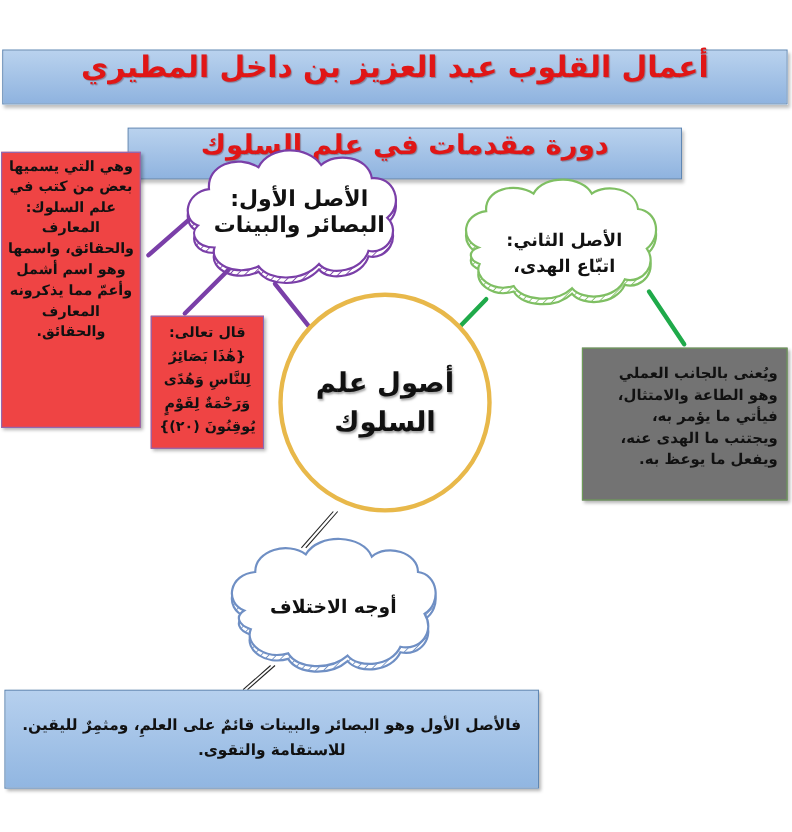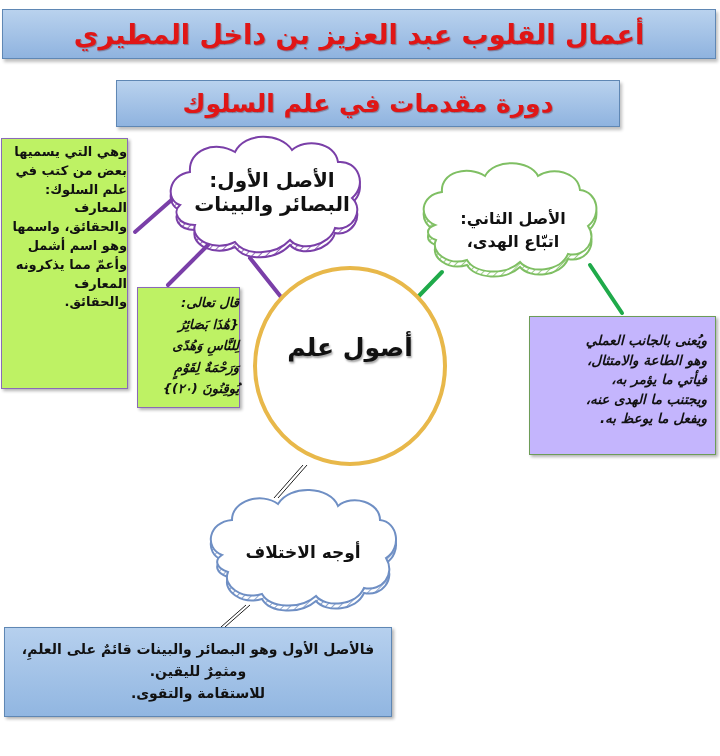--- a/index.html
+++ b/index.html
@@ -1,25 +1,25 @@
 <!DOCTYPE html>
 <html><head>
 <meta charset="utf-8">
 <style>
   html, body { margin:0; padding:0; }
   body { width:720px; height:756px; background:#ffffff; position:relative; overflow:hidden;
          font-family:"DejaVu Sans", sans-serif; }
   .abs { position:absolute; }
   .banner { background:linear-gradient(#b9d2ee, #8fb3df); border:1px solid #5f87b4;
-            box-shadow:2px 3px 3px rgba(0,0,0,0.25); display:flex; align-items:center; justify-content:center;
-            color:#e01616; font-weight:bold; text-shadow:1px 1px 1px rgba(80,0,0,0.35); direction:rtl; }
-  .purple-box { background:#bef264; border:1px solid #8a6ab8; box-shadow:2px 2px 3px rgba(0,0,0,0.3);
-                direction:rtl; font-weight:bold; color:#111; font-size:13px; line-height:18.8px; }
-  .green-box { background:#c4b5fd; border:1px solid #6d9c58; box-shadow:2px 2px 3px rgba(0,0,0,0.3);
-               direction:rtl; text-align:justify; text-align-last:right; font-weight:bold; color:#111; font-size:13.5px; line-height:19.5px;font-style:italic; }
+            box-shadow:2px 3px 3px rgba(0,0,0,0.25); display:flex; align-items:flex-start; justify-content:center;
+            color:#e01616; font-weight:bold; text-shadow:1px 1px 1px rgba(80,0,0,0.35); direction:rtl;margin-top:36px; }
+  .purple-box { background:#ef4444; border:1px solid #8a6ab8; box-shadow:2px 2px 3px rgba(0,0,0,0.3);
+                direction:rtl; text-align:center; font-weight:bold; color:#111; font-size:13px; line-height:18.8px; }
+  .green-box { background:#737373; border:1px solid #6d9c58; box-shadow:2px 2px 3px rgba(0,0,0,0.3);
+               direction:rtl; text-align:justify; text-align-last:right; font-weight:bold; color:#111; font-size:13.5px; line-height:19.5px; }
   .blue-box { background:linear-gradient(#b6d0ee, #91b6e1); border:1px solid #5f87b4; box-shadow:2px 2px 3px rgba(0,0,0,0.3);
               direction:rtl; text-align:center; font-weight:bold; color:#111; font-size:14px; line-height:22px; }
   .cloud-text { direction:rtl; text-align:center; font-weight:bold; color:#111; }
   svg { position:absolute; left:0; top:0; }
 </style>
 </head>
 <body>
 
 <div class="abs banner" style="left:2px; top:9px; width:712px; height:48px; font-size:27px;">
   <span>أعمال القلوب عبد العزيز بن داخل المطيري</span>
@@ -84,46 +84,47 @@
 <div class="abs cloud-text" style="left:438px; top:207px; width:150px; font-size:16px; line-height:23px;">
   <div>الأصل الثاني:</div>
   <div>اتبّاع الهدى،</div>
 </div>
 <div class="abs cloud-text" style="left:218px; top:540px; width:170px; font-size:17px; line-height:24px;">
   <div>أوجه الاختلاف</div>
 </div>
 
 <div class="abs cloud-text" style="left:270px; top:330px; width:160px; font-size:25px; line-height:36px; text-shadow:1px 2px 2px rgba(0,0,0,0.35);">
   <div>أصول علم</div>
+  <div>السلوك</div>
 </div>
 
 <div class="abs purple-box" style="left:1px; top:138px; width:127px; height:251px; padding-top:4px; box-sizing:border-box;">
   <div>وهي التي يسميها</div>
   <div>بعض من كتب في</div>
   <div>علم السلوك:</div>
   <div>المعارف</div>
   <div>والحقائق، واسمها</div>
   <div>وهو اسم أشمل</div>
   <div>وأعمّ مما يذكرونه</div>
   <div>المعارف</div>
   <div>والحقائق.</div>
 </div>
 
-<div class="abs purple-box" style="left:137px; top:287px; width:103px; height:121px; padding-top:4px; box-sizing:border-box; font-size:13px; line-height:21.5px;font-style:italic;">
+<div class="abs purple-box" style="left:137px; top:287px; width:103px; height:121px; padding-top:4px; box-sizing:border-box; font-size:13px; line-height:21.5px;">
   <div>قال تعالى:</div>
   <div>{هَٰذَا بَصَائِرُ</div>
   <div>لِلنَّاسِ وَهُدًى</div>
   <div>وَرَحْمَةٌ لِقَوْمٍ</div>
   <div>يُوقِنُونَ (٢٠)}</div>
 </div>
 
 <div class="abs green-box" style="left:529px; top:316px; width:187px; height:139px; padding:14px 8px 0 8px; box-sizing:border-box;">
   <div>ويُعنى بالجانب العملي</div>
   <div>وهو الطاعة والامتثال،</div>
   <div>فيأتي ما يؤمر به،</div>
   <div>ويجتنب ما الهدى عنه،</div>
   <div>ويفعل ما يوعظ به.</div>
 </div>
 
-<div class="abs blue-box" style="left:4px; top:627px; width:388px; height:90px; padding-top:10px; box-sizing:border-box;">
+<div class="abs blue-box" style="left:4px; top:627px; width:486px; height:90px; padding-top:21px; box-sizing:border-box;">
   <div>فالأصل الأول وهو البصائر والبينات قائمٌ على العلمِ، ومثمِرٌ لليقين.</div>
   <div>للاستقامة والتقوى.</div>
 </div>
 
 </body></html>

